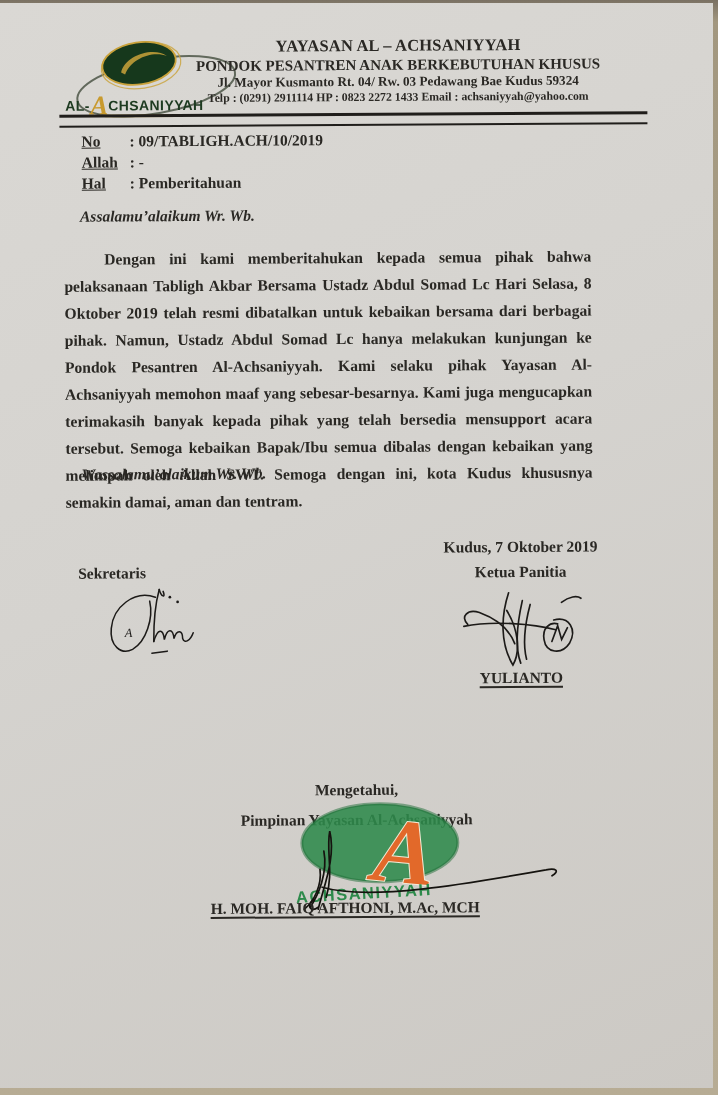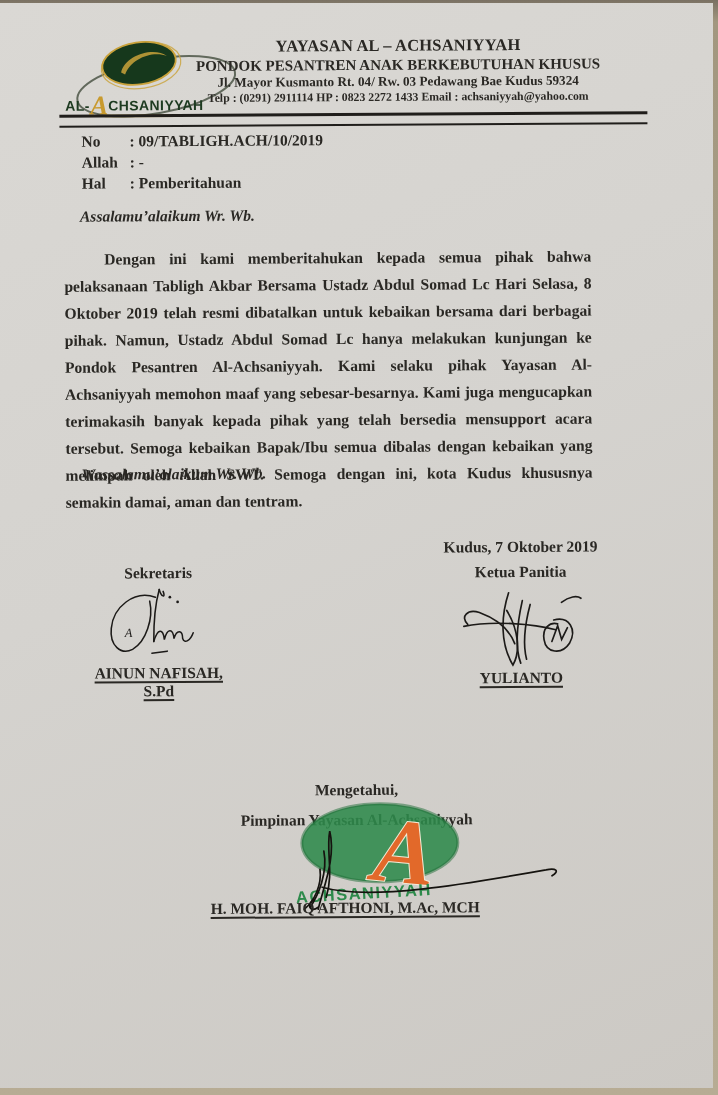--- a/index.html
+++ b/index.html
@@ -16,28 +16,28 @@
   .head-text{left:185px;top:33px;width:432px;text-align:center;font-weight:bold;}
   .org-name{font-size:16.5px;line-height:20px;letter-spacing:.2px;}
   .org-type{font-size:15px;line-height:18px;}
   .org-addr{font-size:13.2px;line-height:16px;}
   .org-contact{font-size:11.8px;line-height:14px;}
   .rule{left:62px;top:110px;width:588px;height:8px;
     border-top:3.5px solid #201e1b;border-bottom:2px solid #201e1b;}
   
   .meta{left:84px;top:126px;font-size:15.5px;font-weight:bold;line-height:21px;}
   .meta-row{display:flex;}
-  .meta-label{width:48px;}
+  .meta-label{width:48px;text-decoration:underline;}
   .salutation{left:82px;top:203px;font-size:15.5px;}
   .body-par{left:66px;top:241px;width:527px;font-size:15.6px;font-weight:bold;
     line-height:27px;text-align:justify;text-indent:40px;}
   .closing{left:82px;top:461px;font-size:15.5px;}
   
   .sign-right{left:418px;top:536px;width:205px;text-align:center;}
-  .sign-left{left:78px;top:560px;width:160px;text-align:center;}
+  .sign-left{left:78px;top:560px;width:160px;text-align:left;}
   .sig-title{font-size:15.5px;font-weight:bold;}
   .sig-date{font-size:15.5px;font-weight:bold;margin-bottom:7px;}
   .sig-name{font-size:15.5px;font-weight:bold;text-decoration:underline;
     text-underline-offset:3px;text-decoration-thickness:1.5px;}
   .sig-art{display:block;margin:2px auto 0 auto;}
   
   .approval{left:205px;top:772px;width:300px;text-align:center;
     font-size:15.5px;font-weight:bold;line-height:30px;}
   .approval-name{left:198px;top:896px;width:290px;text-align:center;
     font-size:15.5px;font-weight:bold;text-decoration:underline;
@@ -119,21 +119,20 @@
             <path d="M52,12 C30,4 8,22 6,44 C4,62 16,72 28,66 C42,58 50,34 46,16"></path>
             <path d="M56,4 C52,18 50,38 50,58"></path>
             <path d="M56,4 C58,12 63,13 60,6"></path>
             <path d="M50,58 C54,44 60,44 61,56 C64,44 70,44 71,55 C74,45 80,46 80,55 C82,61 88,57 91,49"></path>
             <path d="M48,70 L64,68"></path>
           </g>
           <circle cx="67" cy="12" r="1.4" fill="#1c1a18"></circle>
           <circle cx="75" cy="17" r="1.4" fill="#1c1a18"></circle>
           <text x="20" y="53" font-size="13" font-style="italic" fill="#1c1a18">A</text>
         </svg>
-        <div class="sig-name">AINUN NAFISAH, S.Pd</div>
       </div>
 
       <div class="abs approval">
         <div>Mengetahui,</div>
         <div>Pimpinan Yayasan Al-Achsaniyyah</div>
       </div>
 
       <div class="abs stamp">
         <svg width="200" height="112" viewBox="0 0 200 112">
           <ellipse cx="86" cy="50" rx="78" ry="39" fill="#2d8a4b" opacity="0.88"></ellipse>

